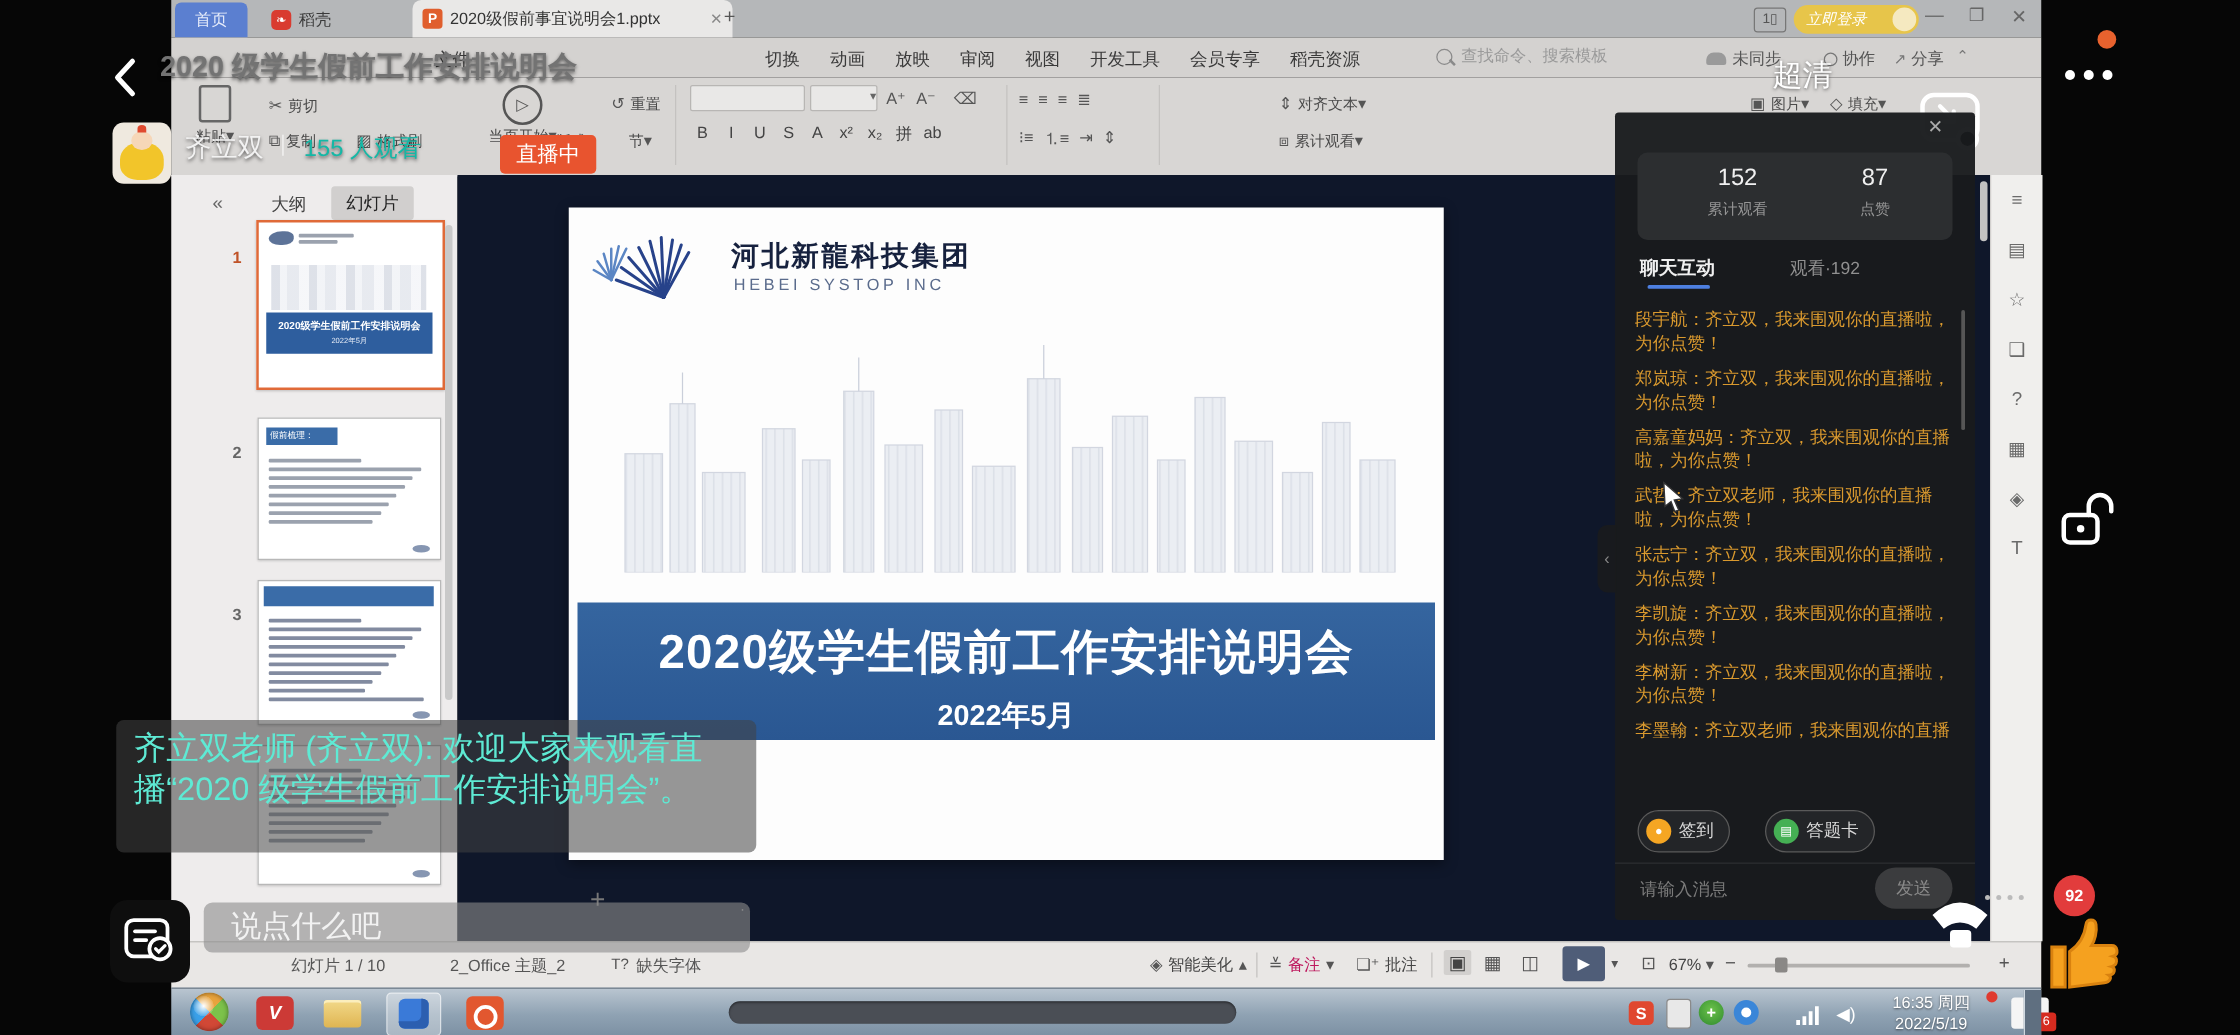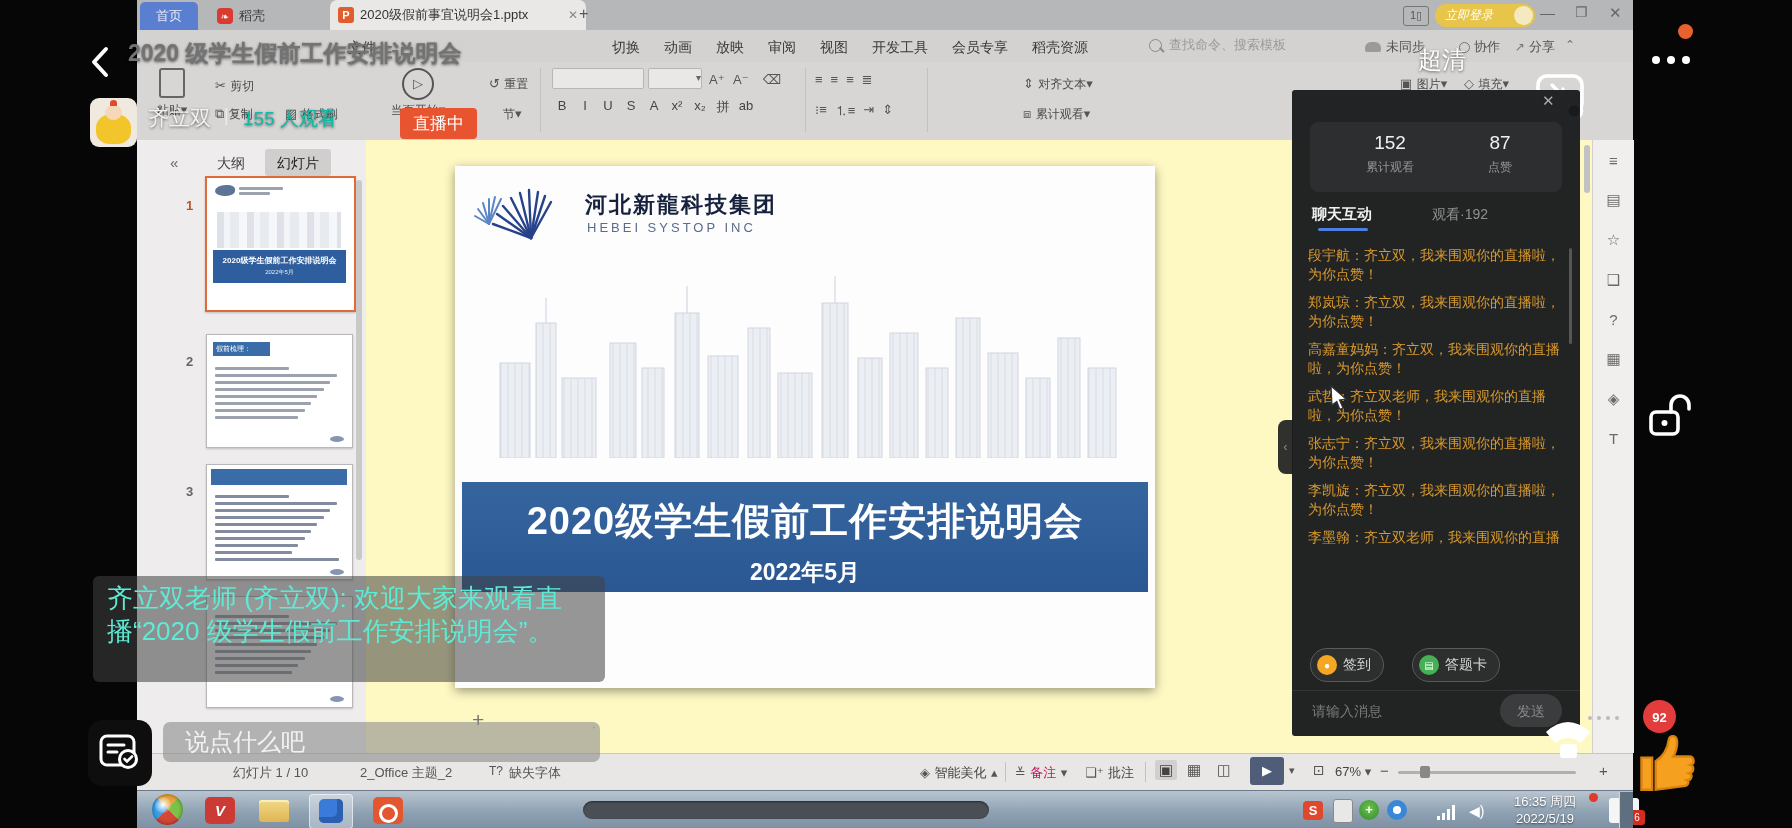--- a/index.html
+++ b/index.html
@@ -5,21 +5,21 @@
   html,body{margin:0;padding:0;background:#000;width:1792px;height:828px;overflow:hidden;
     font-family:"Liberation Sans","DejaVu Sans",sans-serif;}
   #root{position:relative;width:1792px;height:828px;background:#050505;}
   .ab{position:absolute;}
   .nosel{user-select:none;}
   
   .tabbar{left:137px;top:0;width:1496px;height:30px;background:#b5b7b9;}
   .menubar{left:137px;top:30px;width:1496px;height:32px;background:#d4d2d0;}
   .toolbar{left:137px;top:62px;width:1496px;height:78px;background:#d8d6d4;border-bottom:1px solid #c2c0be;}
   .slidepanel{left:137px;top:140px;width:229px;height:613px;background:#eeecec;}
-  .canvas{left:366px;top:140px;width:1226px;height:613px;background:#fef9c3;}
+  .canvas{left:366px;top:140px;width:1226px;height:613px;background:#0f172a;}
   .rightstrip{left:1592px;top:140px;width:41px;height:613px;background:#f0efed;border-left:1px solid #d2d0ce;}
   .statusbar{left:137px;top:753px;width:1496px;height:37px;background:#e9e7e5;border-top:1px solid #c8c6c4;}
   .taskbar{left:137px;top:790px;width:1496px;height:38px;background:linear-gradient(180deg,#b9c5d0 0%,#8fa2b3 55%,#7c90a3 100%);border-top:1px solid #6a7a8a;}
   .menu-item{font-size:14px;color:#3a3a3a;}
   .tb-label{font-size:12px;color:#4a4a4a;}
   .tb-ico{font-size:13px;color:#555;}
   .fbtn{display:inline-block;width:20px;text-align:center;font-size:13px;color:#444;margin-right:3px;}
   .vline{width:1px;background:#c4c2c0;}
   .dd{white-space:nowrap;}
   .thumb{background:#fff;box-shadow:0 1px 2px rgba(0,0,0,.2);}
@@ -449,20 +449,21 @@
     <span class="ab" style="left:140px;top:116px;font-size:14px;color:#909090;">观看·192</span>
 
     <div class="ab" style="left:16px;top:156px;width:252px;height:402px;overflow:hidden;">
 
     <p class="msg">段宇航：齐立双，我来围观你的直播啦，为你点赞！</p>
         <p class="msg">郑岚琼：齐立双，我来围观你的直播啦，为你点赞！</p>
         <p class="msg">高嘉童妈妈：齐立双，我来围观你的直播啦，为你点赞！</p>
         <p class="msg">武哲：齐立双老师，我来围观你的直播啦，为你点赞！</p>
         <p class="msg">张志宁：齐立双，我来围观你的直播啦，为你点赞！</p>
         <p class="msg">李凯旋：齐立双，我来围观你的直播啦，为你点赞！</p>
+        <p class="msg">李树新：齐立双，我来围观你的直播啦，为你点赞！</p>
         <p class="msg">李墨翰：齐立双老师，我来围观你的直播啦</p>
       </div>
     <div class="ab" style="left:277px;top:158px;width:3px;height:96px;background:#565656;border-radius:2px;"></div>
 
     <div class="ab pill" style="left:18px;top:558px;">
       <span class="pill-ico" style="background:#f5a623;">●</span>
       <span>签到</span>
     </div>
     <div class="ab pill" style="left:120px;top:558px;">
       <span class="pill-ico" style="background:#45b054;">▤</span>

